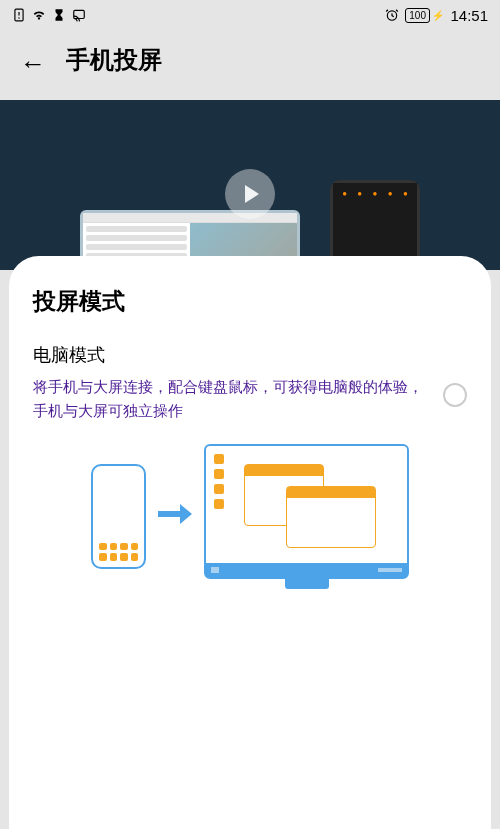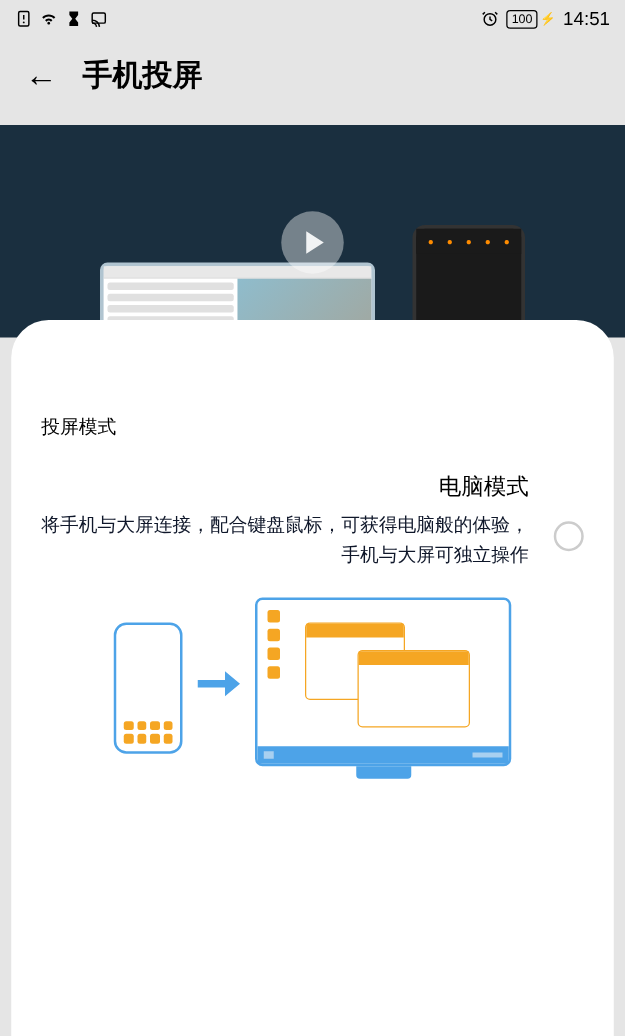--- a/index.html
+++ b/index.html
@@ -156,46 +156,44 @@
       left: 9px;
       right: 9px;
       top: 256px;
       bottom: 0;
       background: #fff;
       border-radius: 30px 30px 0 0;
       padding: 30px 24px 0 24px;
       overflow: hidden;
     }
     .sheet-title {
-      font-size: 15px;
-      font-weight: 400;
+      font-size: 23px;
+      font-weight: 700;
       margin-bottom: 26px;
-      margin-top: 46px;
     }
     .mode-option {
       margin-bottom: 22px;
     }
     .mode-header {
       display: flex;
       justify-content: space-between;
       align-items: flex-start;
-      text-align: right;
     }
     .mode-text-block {
       flex: 1;
       padding-right: 20px;
     }
     .mode-title {
       font-size: 18px;
       font-weight: 500;
       margin-bottom: 8px;
     }
     .mode-desc {
       font-size: 15px;
-      color: #0f172a;
+      color: #4c1d95;
       line-height: 1.6;
     }
     .radio {
       width: 24px;
       height: 24px;
       border-radius: 50%;
       flex-shrink: 0;
       margin-top: 40px;
     }
     .radio-unselected {

